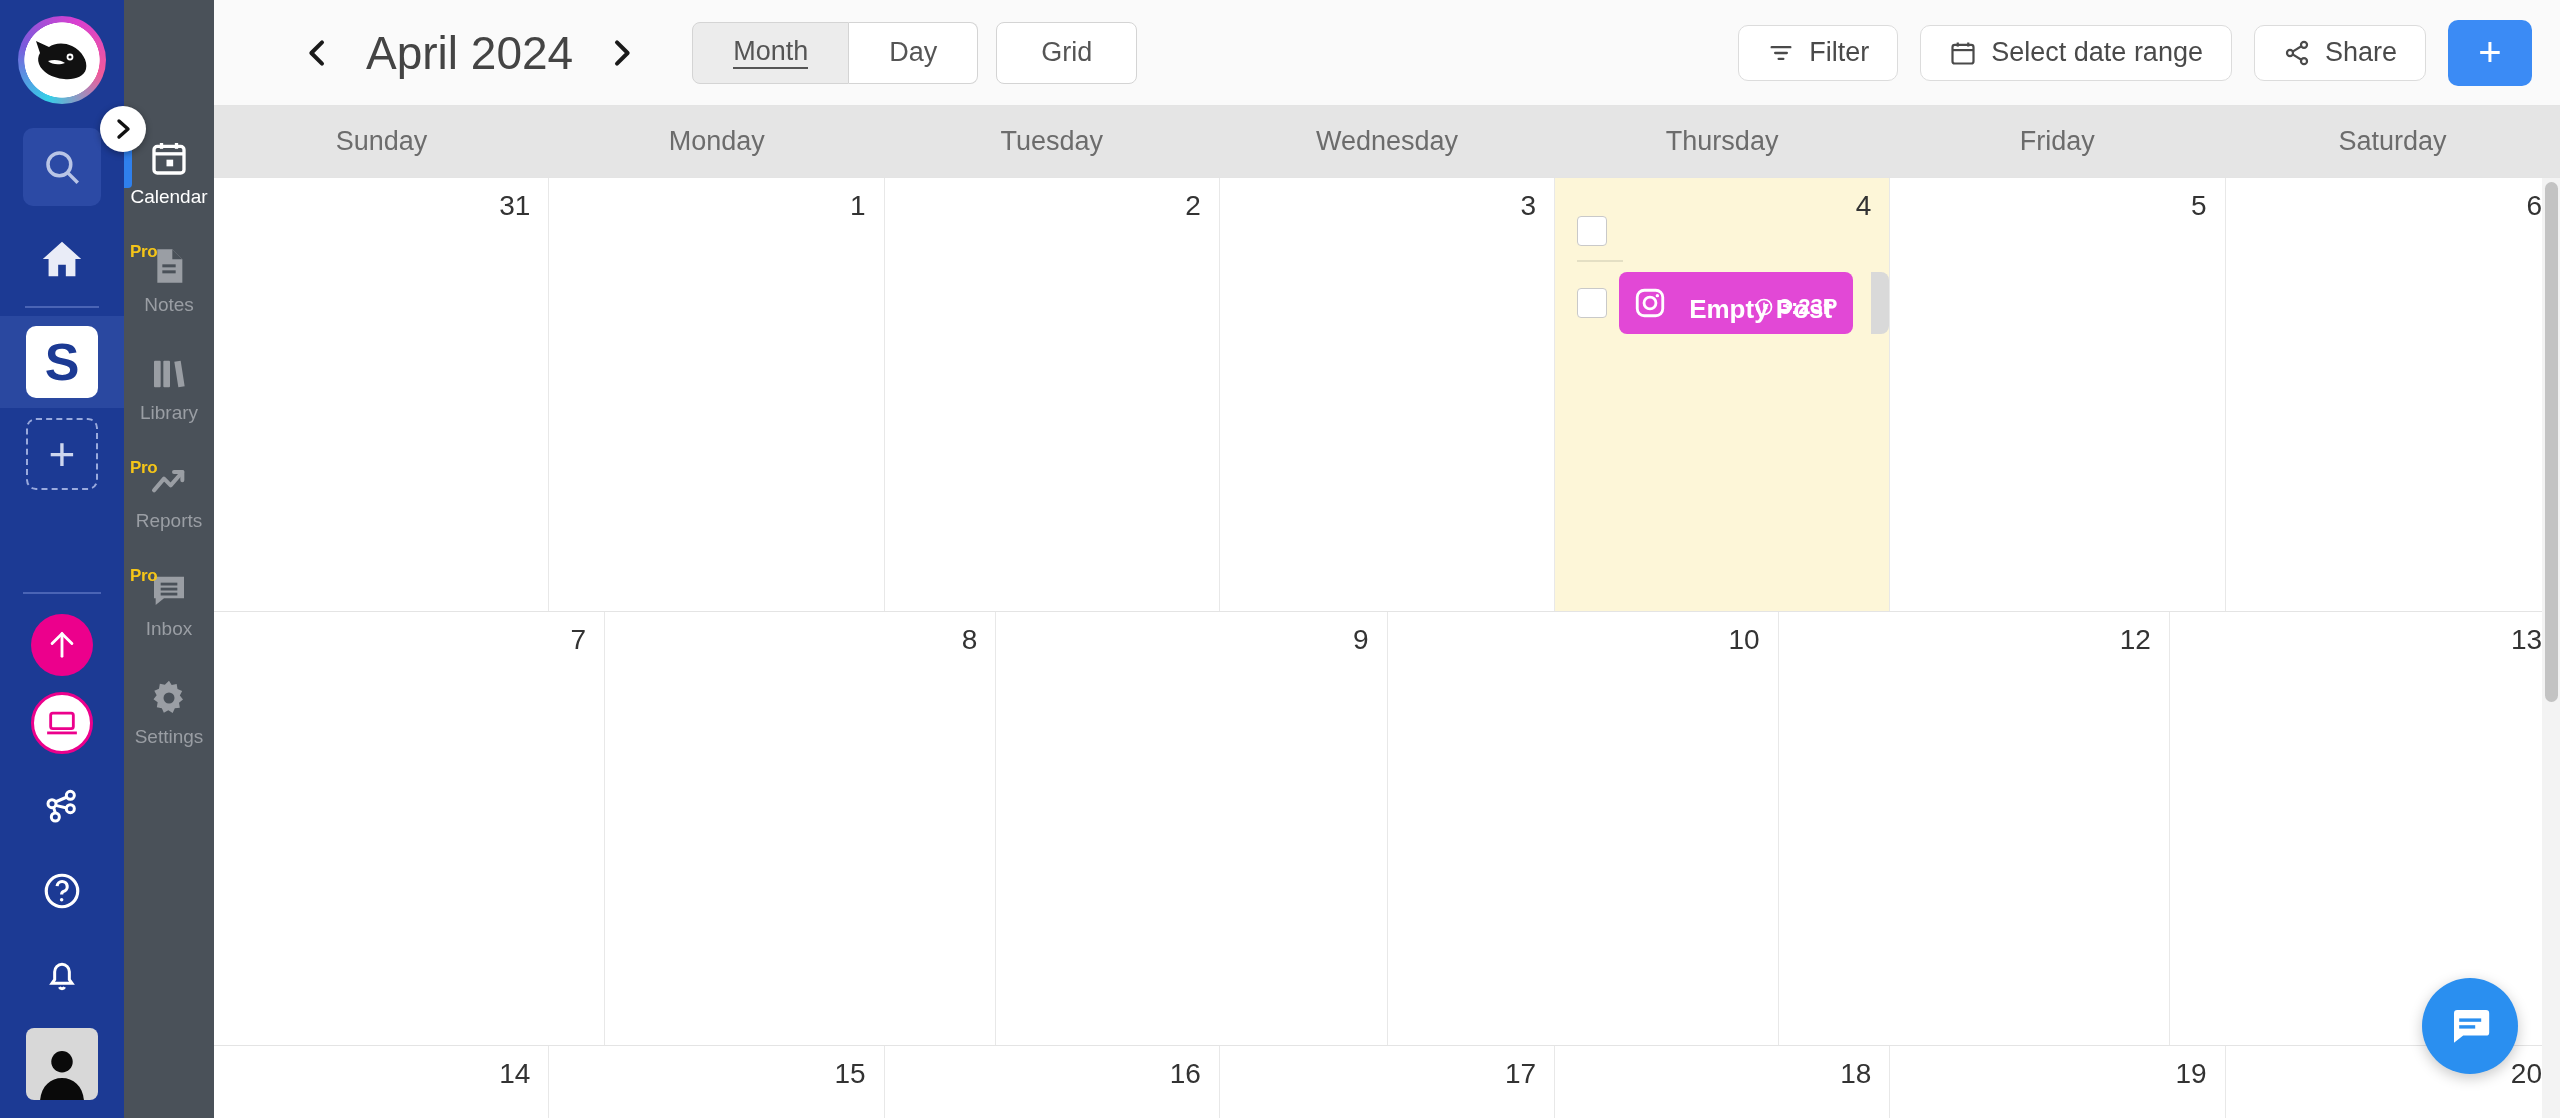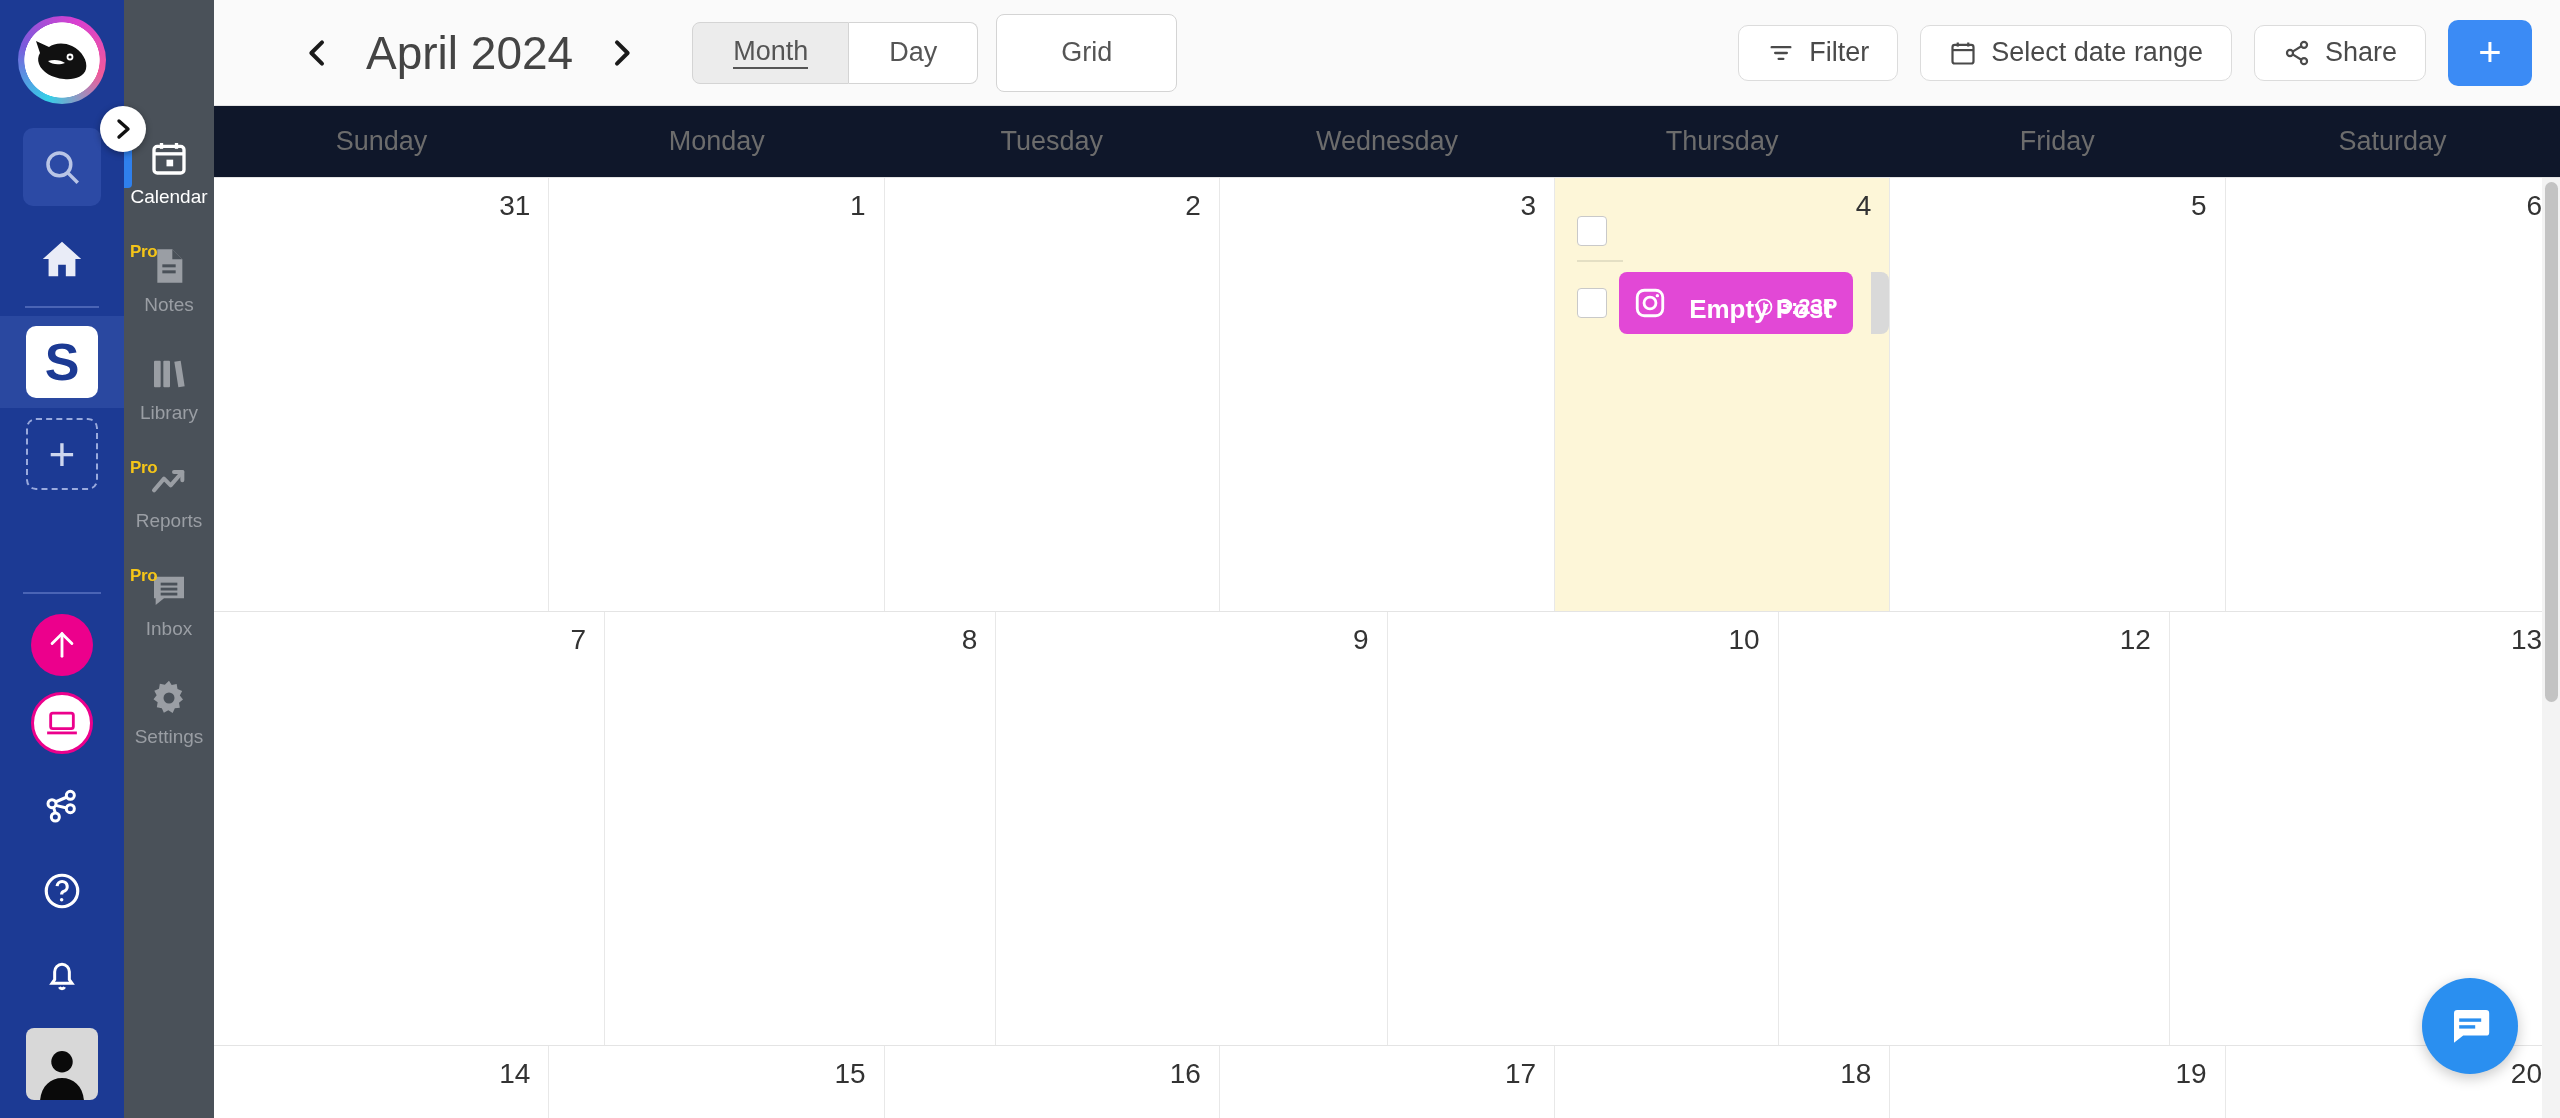--- a/index.html
+++ b/index.html
@@ -137,42 +137,42 @@
     height: 62px; padding: 0 40px;
     display: flex; align-items: center; justify-content: center;
     border: 1px solid #d4d4d4; background: #fff;
     font-size: 27px; color: #555; cursor: pointer;
   }
   .seg-btn:first-child { border-radius: 8px 0 0 8px; }
   .seg-btn:nth-child(2) { border-radius: 0 8px 8px 0; border-left: none; }
   .seg-btn.active { background: #ececec; }
   .seg-btn.active span { border-bottom: 2px solid #555; }
   .seg-single {
-    height: 78px; padding: 0 64px; margin-left: 18px;
+    height: 62px; padding: 0 44px; margin-left: 18px;
     display: flex; align-items: center; justify-content: center;
     border: 1px solid #d4d4d4; background: #fff; border-radius: 8px;
     font-size: 27px; color: #555; cursor: pointer;
   }
   .topbar-spacer { flex: 1; }
   .tool-btn {
     height: 56px; padding: 0 28px; margin-left: 22px;
     display: flex; align-items: center; gap: 14px;
     border: 1px solid #dcdcdc; border-radius: 10px; background: #fff;
     font-size: 27px; color: #4a4a4a; cursor: pointer; white-space: nowrap;
   }
   .add-btn {
     width: 84px; height: 66px; margin-left: 22px;
     background: #3b8bf5; border-radius: 10px;
     display: flex; align-items: center; justify-content: center;
     color: #fff; font-size: 40px; font-weight: 300; cursor: pointer;
   }
 
   .dow-row {
     height: 72px; flex: 0 0 72px;
-    display: flex; border-bottom: 1px solid #e4e4e4; background: #0f172a; text-align: center;
+    display: flex; border-bottom: 1px solid #e4e4e4; background: #e5e5e5; text-align: center;
   }
   .dow {
     flex: 1; display: flex; align-items: center; justify-content: center;
     font-size: 27px; color: #6c6c6c;
   }
 
   .grid { flex: 1; display: flex; flex-direction: column; overflow: hidden; position: relative; }
   .week { display: flex; flex: 0 0 auto; border-bottom: 1px solid #e4e4e4; }
   .week.w1 { height: 434px; }
   .week.w2 { height: 434px; }

